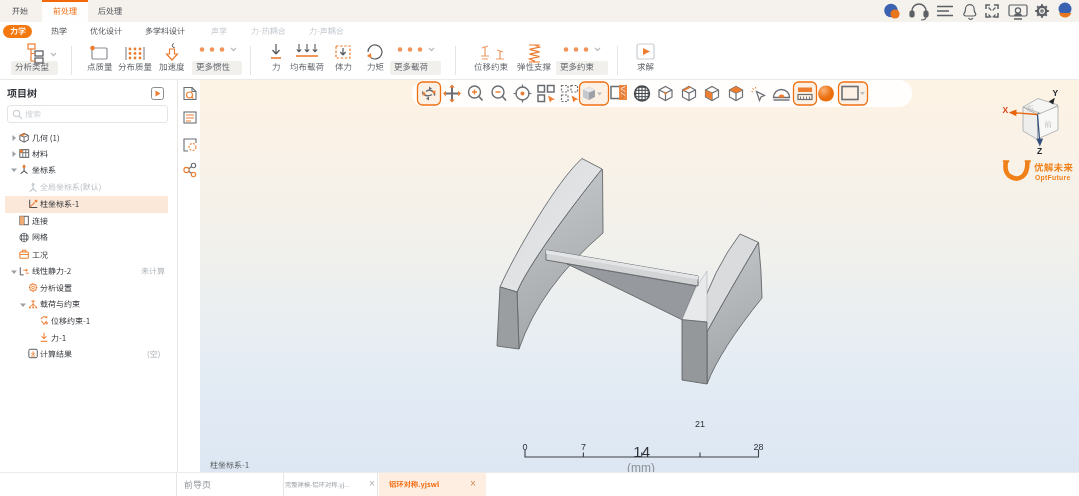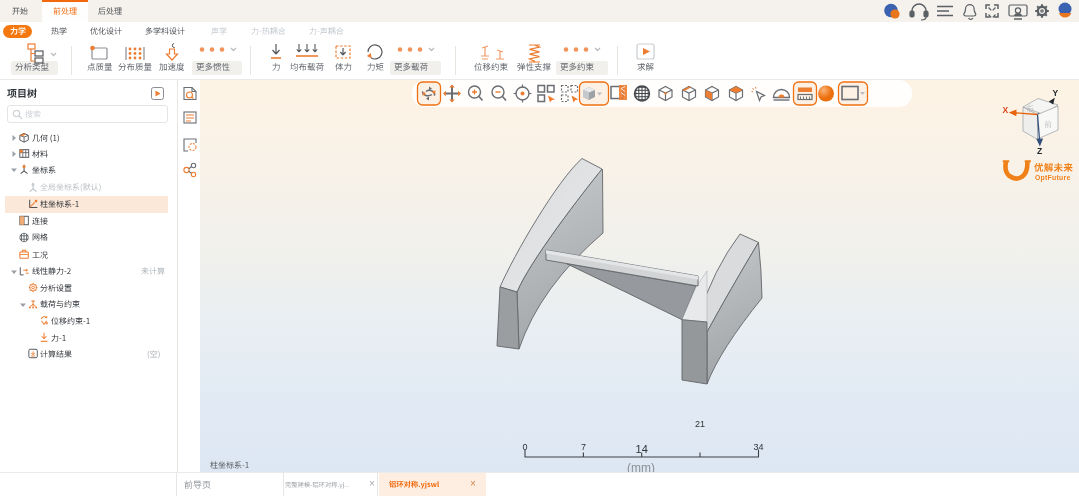--- a/index.html
+++ b/index.html
@@ -561,23 +561,23 @@
 <path d="M1006 161.5 Q1004 171.5 1009.3 175.9 Q1015.7 180.8 1022.2 176.6 Q1028 172.3 1027.3 161.5" stroke-width="4.6"></path>
 <path d="M1002.8 161.2l6.4.1M1024.7 161.3l6.2-.1" stroke-width="2"></path>
 </g>
 <g stroke="#3c4146" stroke-width="1.1" fill="none">
 <path d="M525 449.5v8M758.5 449.5v8M525 457h233.5"></path>
 <path d="M583.4 452.5v4.5M641.7 452.5v4.5M700 452.5v4.5"></path>
 </g>
 </svg>
 <div class="abs" style="left:525.0px;top:441.5px;width:30px;margin-left:-15px;text-align:center;font-size:9px;color:#2f3338">0</div>
 <div class="abs" style="left:583.4px;top:441.5px;width:30px;margin-left:-15px;text-align:center;font-size:9px;color:#2f3338">7</div>
-<div class="abs" style="left:641.7px;top:443px;width:30px;margin-left:-15px;text-align:center;font-size:11px;color:#2f3338">14</div>
+<div class="abs" style="left:641.7px;top:443px;width:30px;margin-left:-15px;text-align:center;font-size:15px;color:#2f3338">14</div>
 <div class="abs" style="left:700.0px;top:419px;width:30px;margin-left:-15px;text-align:center;font-size:9px;color:#2f3338">21</div>
-<div class="abs" style="left:758.5px;top:441.5px;width:30px;margin-left:-15px;text-align:center;font-size:9px;color:#2f3338">34</div>
+<div class="abs" style="left:758.5px;top:441.5px;width:30px;margin-left:-15px;text-align:center;font-size:9px;color:#2f3338">28</div>
 <div class="abs" style="left:626px;top:461px;width:30px;text-align:center;font-size:12px;color:#8a8f94">(mm)</div>
 <svg class="ct" style="left:210.0px;top:459.5px" width="41" height="12" viewBox="0 -8 41 12">
       <path d="M4.8 -6.5C5.1 -6.1 5.3 -5.6 5.4 -5.2L6 -5.5C5.9 -5.8 5.6 -6.3 5.4 -6.7ZM1.6 -6.7V-5.2H0.4V-4.6H1.5C1.3 -3.5 0.8 -2.2 0.3 -1.6C0.4 -1.4 0.5 -1.2 0.6 -1C1 -1.5 1.3 -2.3 1.6 -3.2V0.6H2.2V-3.4C2.4 -3 2.7 -2.5 2.9 -2.2L3.2 -2.7C3.1 -2.9 2.4 -3.8 2.2 -4.2V-4.6H3.2V-5.2H2.2V-6.7ZM3.5 -2.8V-2.3H5.2V-0.2H3.1V0.4H7.7V-0.2H5.8V-2.3H7.3V-2.8H5.8V-4.6H7.5V-5.2H3.3V-4.6H5.2V-2.8Z M13.9 -6.3C13.6 -5.1 13.1 -4 12.3 -3.4V-6.6H11.7V-2.4H9V-1.8H11.7V-0.2H8.4V0.3H15.6V-0.2H12.3V-1.8H15V-2.4H12.3V-3.3C12.4 -3.2 12.6 -3 12.7 -2.9C13.1 -3.3 13.5 -3.8 13.8 -4.3C14.3 -3.8 14.9 -3.2 15.2 -2.8L15.6 -3.2C15.3 -3.6 14.6 -4.3 14 -4.8C14.2 -5.3 14.4 -5.7 14.5 -6.2ZM10 -6.4C9.7 -5 9.1 -3.9 8.3 -3.2C8.4 -3.1 8.7 -2.9 8.8 -2.7C9.2 -3.2 9.6 -3.7 9.9 -4.4C10.4 -4 10.8 -3.5 11 -3.1L11.5 -3.6C11.2 -3.9 10.6 -4.5 10.2 -4.9C10.3 -5.3 10.5 -5.8 10.6 -6.3Z M19.7 -6.1V-5.5H23.2V-6.1ZM22.2 -2.6C22.6 -1.8 23 -0.8 23.1 -0.1L23.7 -0.3C23.5 -1 23.1 -2 22.7 -2.8ZM19.9 -2.7C19.7 -1.9 19.4 -1 18.9 -0.5C19 -0.4 19.3 -0.2 19.4 -0.1C19.8 -0.8 20.2 -1.7 20.5 -2.6ZM19.4 -4.2V-3.6H21.1V-0.1C21.1 -0 21.1 -0 20.9 0C20.8 0 20.5 0 20 -0C20.1 0.2 20.2 0.4 20.2 0.6C20.8 0.6 21.2 0.6 21.4 0.5C21.6 0.4 21.7 0.2 21.7 -0.1V-3.6H23.6V-4.2ZM17.6 -6.7V-5H16.4V-4.5H17.5C17.2 -3.5 16.7 -2.3 16.2 -1.7C16.3 -1.6 16.5 -1.3 16.5 -1.2C16.9 -1.7 17.3 -2.5 17.6 -3.4V0.6H18.2V-3.6C18.5 -3.2 18.8 -2.7 18.9 -2.4L19.3 -2.9C19.1 -3.1 18.4 -4 18.2 -4.2V-4.5H19.3V-5H18.2V-6.7Z M26.3 -1.8C25.9 -1.2 25.2 -0.6 24.6 -0.2C24.7 -0.2 25 0 25.1 0.2C25.7 -0.3 26.4 -0.9 26.9 -1.6ZM29.1 -1.5C29.8 -1 30.6 -0.3 31 0.2L31.5 -0.2C31.1 -0.6 30.2 -1.3 29.6 -1.8ZM29.3 -3.6C29.5 -3.4 29.7 -3.1 30 -2.9L26.4 -2.7C27.6 -3.3 28.9 -4 30 -4.9L29.6 -5.3C29.2 -5 28.7 -4.6 28.3 -4.3L26.4 -4.2C26.9 -4.7 27.5 -5.2 28.1 -5.7C29.1 -5.8 30.1 -6 30.8 -6.2L30.4 -6.7C29.1 -6.3 26.8 -6.1 24.9 -6C24.9 -5.9 25 -5.6 25 -5.5C25.7 -5.5 26.5 -5.6 27.2 -5.6C26.7 -5.1 26.1 -4.6 25.9 -4.5C25.6 -4.3 25.5 -4.2 25.3 -4.2C25.4 -4 25.4 -3.8 25.5 -3.6C25.6 -3.7 25.9 -3.7 27.5 -3.8C26.8 -3.4 26.2 -3.1 26 -3C25.5 -2.7 25.1 -2.6 24.8 -2.5C24.9 -2.4 25 -2.1 25 -2C25.3 -2 25.6 -2.1 27.8 -2.3V-0.2C27.8 -0.1 27.7 -0 27.6 -0C27.5 -0 27 -0 26.6 -0C26.7 0.1 26.8 0.4 26.8 0.6C27.4 0.6 27.8 0.5 28 0.4C28.3 0.4 28.4 0.2 28.4 -0.2V-2.3L30.4 -2.4C30.6 -2.2 30.8 -1.9 30.9 -1.7L31.4 -2C31.1 -2.5 30.4 -3.2 29.8 -3.8Z M32.4 -2H34.4V-2.5H32.4Z M35.5 0H38.7V-0.6H37.5V-5.9H37C36.6 -5.7 36.3 -5.5 35.7 -5.4V-5H36.8V-0.6H35.5Z" fill="#555a5f"></path>
     </svg>
 <svg class="ct" style="left:1034.0px;top:161.5px" width="41" height="14" viewBox="0 -9 41 14">
       <path d="M5.9 -4.2V-0.8C5.9 0.3 6.2 0.6 7.1 0.6C7.3 0.6 7.8 0.6 8 0.6C8.9 0.6 9.1 0.2 9.2 -1.4C8.9 -1.5 8.5 -1.7 8.2 -1.9C8.2 -0.6 8.2 -0.4 7.9 -0.4C7.8 -0.4 7.4 -0.4 7.3 -0.4C7.1 -0.4 7 -0.5 7 -0.8V-4.2ZM6.6 -7.3C7 -6.9 7.6 -6.3 7.8 -5.9H5.8C5.9 -6.6 5.9 -7.2 5.9 -7.9H4.7C4.7 -7.2 4.7 -6.5 4.7 -5.9H2.8V-4.8H4.7C4.5 -2.8 4 -1.1 2.5 -0C2.7 0.2 3.1 0.6 3.3 0.9C5.1 -0.4 5.6 -2.5 5.8 -4.8H9.1V-5.9H7.9L8.7 -6.5C8.4 -6.9 7.8 -7.5 7.4 -7.9ZM2.3 -8C1.8 -6.7 1.1 -5.3 0.2 -4.5C0.4 -4.2 0.7 -3.6 0.8 -3.3C1 -3.5 1.2 -3.7 1.4 -3.9V0.8H2.4V-5.6C2.8 -6.3 3.1 -7 3.4 -7.7Z M12.2 -4.8V-4H11.7V-4.8ZM12.9 -4.8H13.5V-4H12.9ZM11.5 -5.6C11.7 -5.9 11.8 -6.1 11.9 -6.3H12.8C12.7 -6.1 12.7 -5.8 12.6 -5.6ZM11.4 -8.1C11.1 -6.9 10.6 -5.8 10 -5.1C10.2 -5 10.5 -4.7 10.7 -4.5V-3.1C10.7 -2 10.7 -0.6 10 0.4C10.3 0.5 10.7 0.7 10.8 0.9C11.3 0.3 11.5 -0.5 11.6 -1.4H12.2V0.3H12.9V-0.1C13 0.2 13.1 0.5 13.1 0.7C13.6 0.7 13.9 0.7 14.1 0.5C14.4 0.4 14.4 0.1 14.4 -0.3V-2.3C14.6 -2.2 15 -2 15.2 -1.9C15.3 -2.1 15.5 -2.3 15.6 -2.6H16.5V-1.7H14.7V-0.8H16.5V0.8H17.6V-0.8H19V-1.7H17.6V-2.6H18.8V-3.6H17.6V-4.3H16.5V-3.6H15.9C16 -3.8 16 -4 16.1 -4.2L15.2 -4.3C16.2 -4.9 16.5 -5.7 16.7 -6.6H17.7C17.7 -5.9 17.6 -5.5 17.6 -5.4C17.5 -5.3 17.4 -5.3 17.3 -5.3C17.2 -5.3 16.9 -5.3 16.6 -5.4C16.8 -5.1 16.9 -4.7 16.9 -4.5C17.3 -4.4 17.6 -4.4 17.8 -4.5C18.1 -4.5 18.3 -4.6 18.4 -4.8C18.6 -5 18.7 -5.7 18.8 -7.2C18.8 -7.3 18.8 -7.6 18.8 -7.6H14.6V-6.6H15.7C15.5 -5.9 15.2 -5.4 14.4 -5V-5.6H13.5C13.7 -6 13.9 -6.4 14.1 -6.8L13.4 -7.2L13.2 -7.2H12.2C12.3 -7.4 12.3 -7.6 12.4 -7.9ZM12.2 -3.2V-2.2H11.6C11.7 -2.5 11.7 -2.8 11.7 -3.1V-3.2ZM12.9 -3.2H13.5V-2.2H12.9ZM12.9 -1.4H13.5V-0.3C13.5 -0.2 13.5 -0.2 13.4 -0.2L12.9 -0.2ZM14.4 -2.3V-4.9C14.6 -4.7 14.8 -4.4 14.9 -4.2L15.1 -4.3C15 -3.6 14.7 -2.8 14.4 -2.3Z M23.7 -8.1V-6.6H20.8V-5.5H23.7V-4.3H20.1V-3.2H23.2C22.4 -2.1 21.1 -1.1 19.8 -0.6C20.1 -0.3 20.4 0.1 20.6 0.4C21.7 -0.1 22.9 -1.1 23.7 -2.1V0.9H24.9V-2.2C25.8 -1.1 26.9 -0.1 28 0.4C28.2 0.1 28.6 -0.3 28.9 -0.5C27.6 -1.1 26.3 -2.1 25.5 -3.2H28.6V-4.3H24.9V-5.5H27.9V-6.6H24.9V-8.1Z M33.6 -3.9H31.9L32.8 -4.3C32.7 -4.8 32.3 -5.4 32 -5.9H33.6ZM34.8 -3.9V-5.9H36.4C36.2 -5.4 35.8 -4.7 35.6 -4.2L36.4 -3.9ZM31 -5.6C31.3 -5.1 31.6 -4.4 31.7 -3.9H29.9V-2.8H32.9C32 -1.9 30.8 -0.9 29.6 -0.4C29.9 -0.2 30.2 0.2 30.4 0.5C31.6 -0.1 32.7 -1 33.6 -2.1V0.8H34.8V-2.1C35.6 -1 36.7 -0 37.9 0.5C38 0.2 38.4 -0.2 38.7 -0.4C37.5 -0.9 36.3 -1.8 35.5 -2.8H38.4V-3.9H36.6C36.9 -4.4 37.2 -5 37.6 -5.6L36.5 -5.9H38.1V-7H34.8V-8.1H33.6V-7H30.3V-5.9H32Z" fill="#f08119"></path>
     </svg>
 <div class="abs" style="left:1035px;top:173.5px;font-size:6.8px;font-weight:bold;color:#f08119;letter-spacing:0.3px">OptFuture</div>
 <div class="abs" style="left:0;top:472px;width:1079px;height:24px;background:#fff;border-top:1px solid #ebebeb"></div>
 <div class="abs" style="left:176px;top:472px;width:1px;height:24px;background:#e6e6e6"></div>

